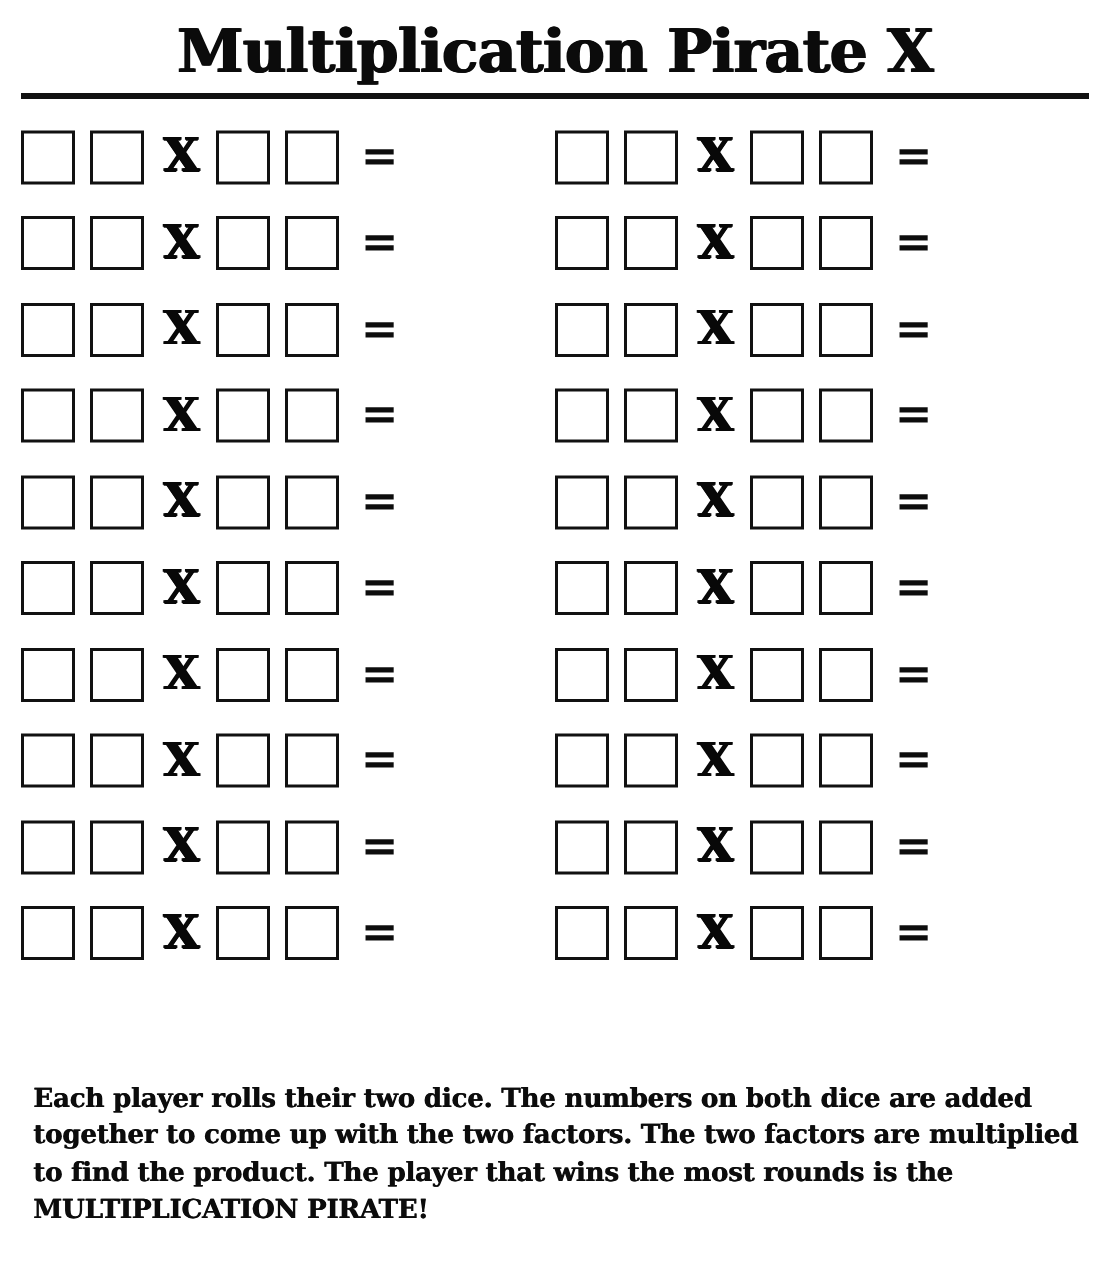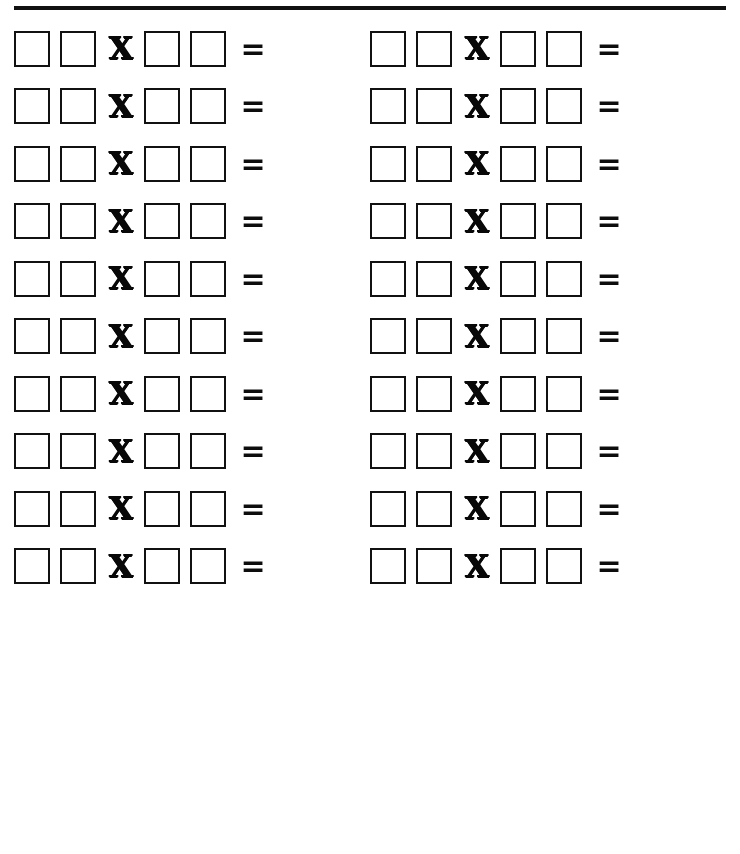--- a/index.html
+++ b/index.html
@@ -110,20 +110,23 @@
     color: #0c0c0c;
     letter-spacing: -0.2px;
     text-shadow: 0.4px 0 0 #0c0c0c;
   }
 </style>
 </head>
 <body>
 
 <div class="page">
 
+  <div class="title-wrap">
+    <div class="title">Multiplication Pirate  X</div>
+  </div>
   <div class="title-rule"></div>
 
   <div class="sheet">
     <div class="rows">
 
       <div class="row">
         <div class="half left">
           <div class="box"></div>
           <div class="box"></div>
           <div class="xsym">X</div>
@@ -308,14 +311,15 @@
           <div class="xsym">X</div>
           <div class="box"></div>
           <div class="box"></div>
           <div class="eqsym">=</div>
         </div>
       </div>
 
     </div>
   </div>
 
+  <div class="instructions">Each player rolls their two dice. The numbers on both dice are added together to come up with the two factors. The two factors are multiplied to find the product. The player that wins the most rounds is the MULTIPLICATION PIRATE!</div>
 
 </div>
 
 </body></html>

